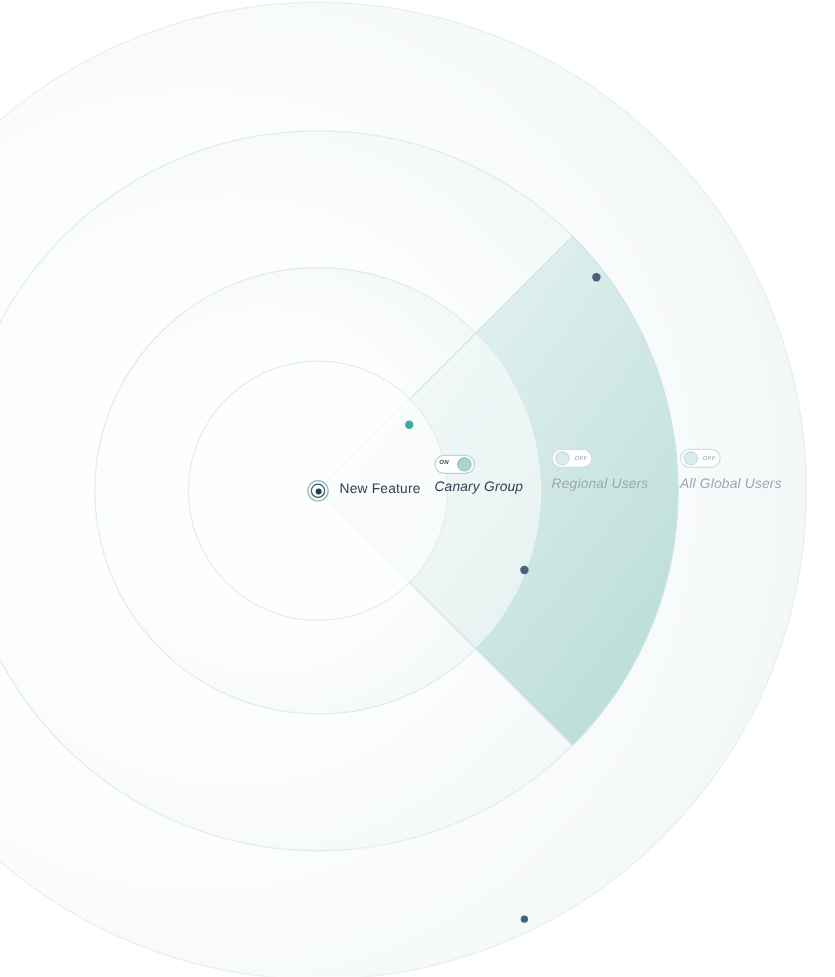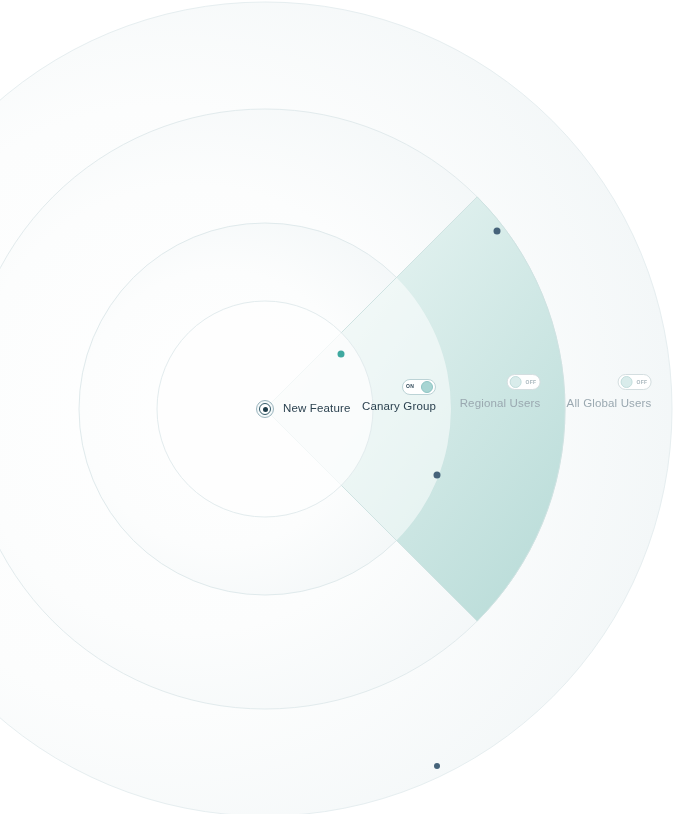--- a/index.html
+++ b/index.html
@@ -23,23 +23,24 @@
   #rings-svg {
     position: absolute;
     left: 0;
     top: 0;
     width: 696px;
     height: 814px;
   }
   .stage-node {
     position: absolute;
     transform: translate(-50%, 0);
-    text-align: right;
+    text-align: left;
     white-space: nowrap;
     user-select: none;
+    font-style: italic;
   }
   .node-label {
     font-size: 11.5px;
     line-height: 14px;
     letter-spacing: 0.15px;
     display: block;
     margin-top: 4px;
   }
   .toggle {
     display: inline-flex;

